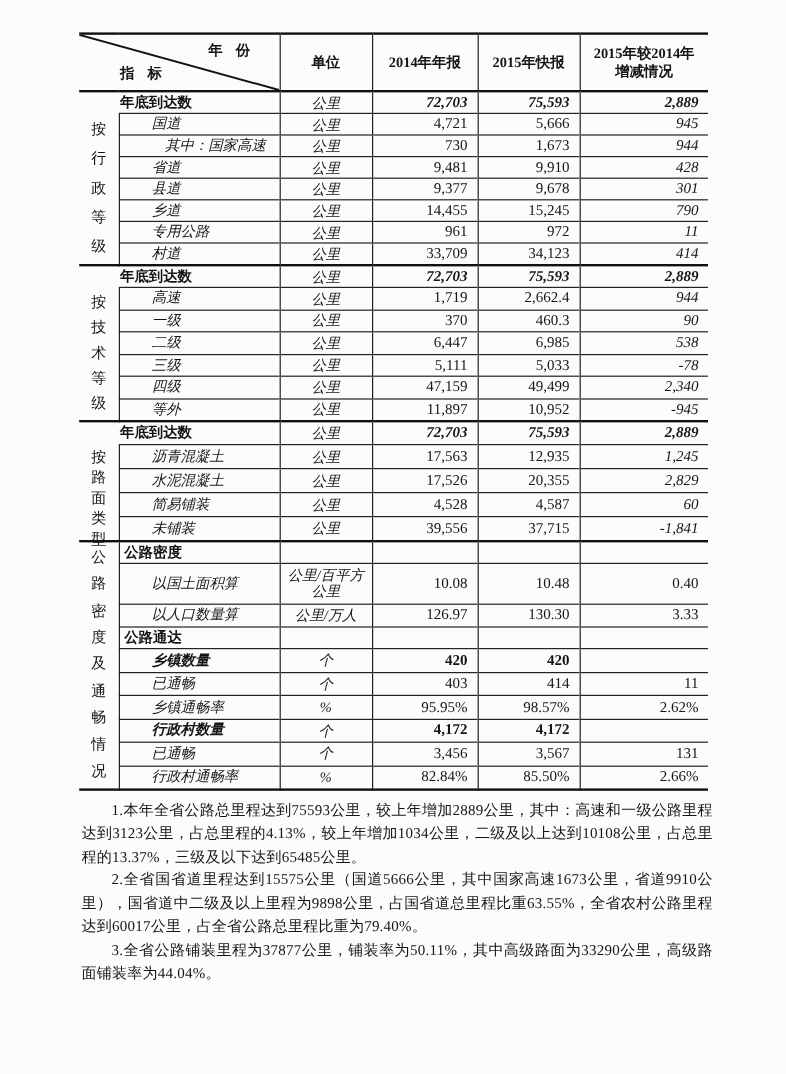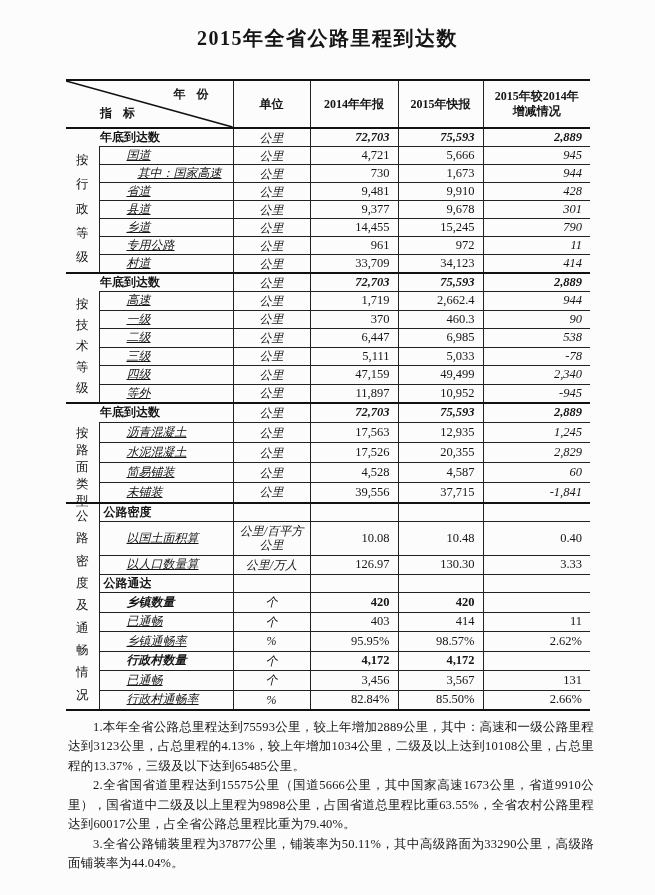--- a/index.html
+++ b/index.html
@@ -53,36 +53,35 @@
   .sec-2 tr{height:20px;}
   .sec-3 tr{height:19.5px;}
   .sec-3 tr.tall{height:34px;}
   .sec-3 tr.r-subhead{height:17px;}
 
   tr.r-summary td.ind{font-weight:700;}
   tr.r-summary td.num{font-weight:700;font-style:italic;}
   tr.r-subhead td.ind{font-weight:700;}
   tr.r-bold td.ind{font-weight:700;font-style:italic;}
   tr.r-bold td.num{font-weight:700;}
-  tr.r-normal td.ind{font-style:italic;text-decoration:underline;}
+  tr.r-normal td.ind{font-style:italic;}
   td.num.it{font-style:italic;}
 
   .notes{
     width:526px;margin:7px 0 0 68px;
     font-size:12.5px;line-height:19.5px;letter-spacing:0.2px;
   }
   .notes p{margin:0;text-align:justify;}
   .notes p.item{text-indent:2em;}
 </style>
 </head>
 <body>
 
 <div class="page">
 
-  <div class="title">2015年全省公路里程到达数</div>
 
   <table class="stat">
     <colgroup>
       <col style="width:33px">
         <col style="width:134px">
         <col style="width:77px">
       <col style="width:88px">
         <col style="width:85px">
         <col style="width:107px">
     </colgroup>

